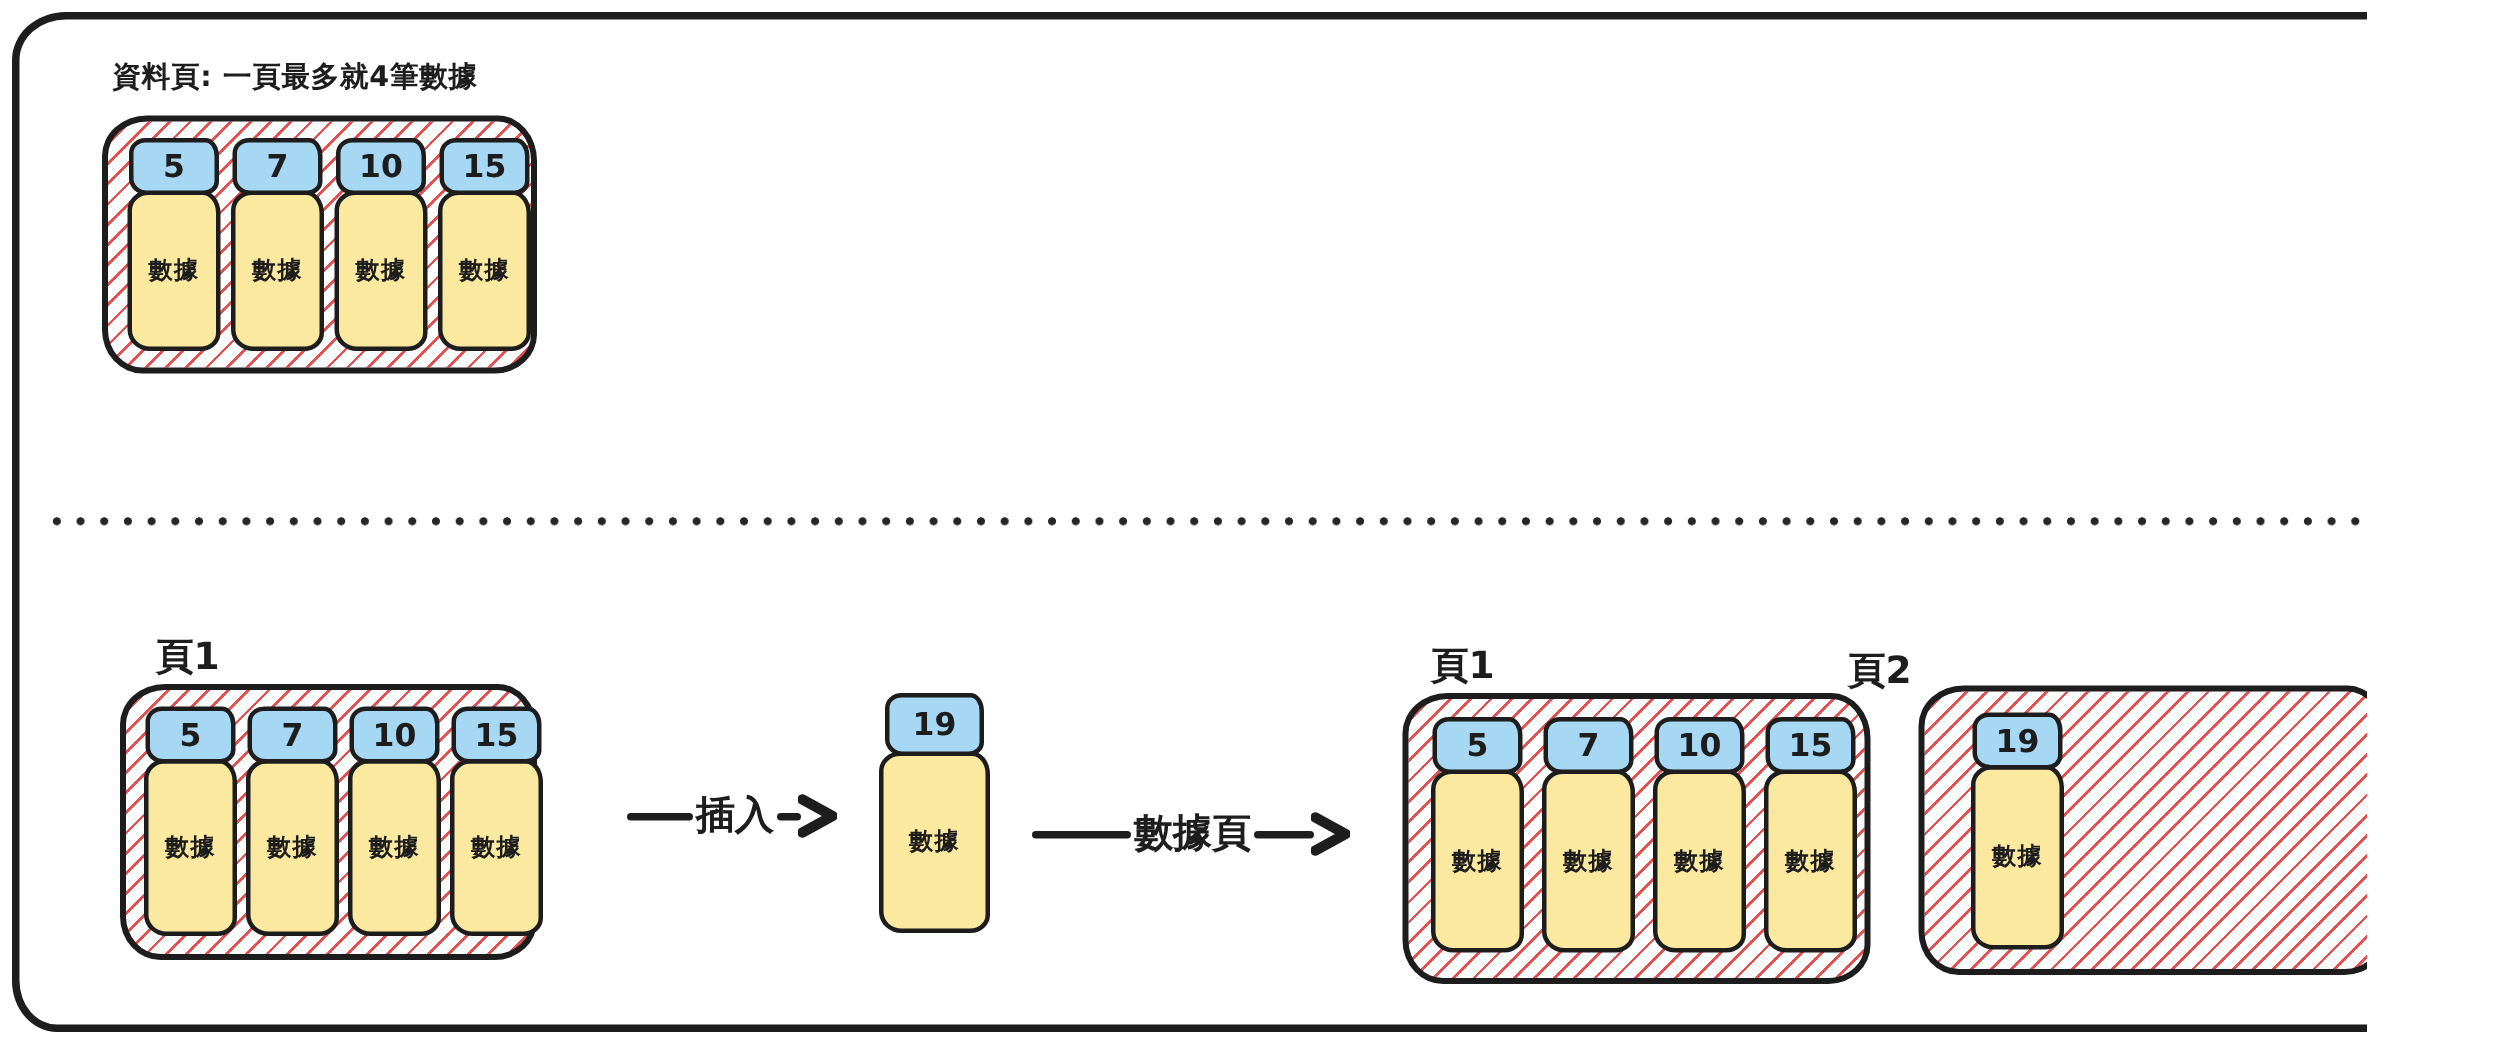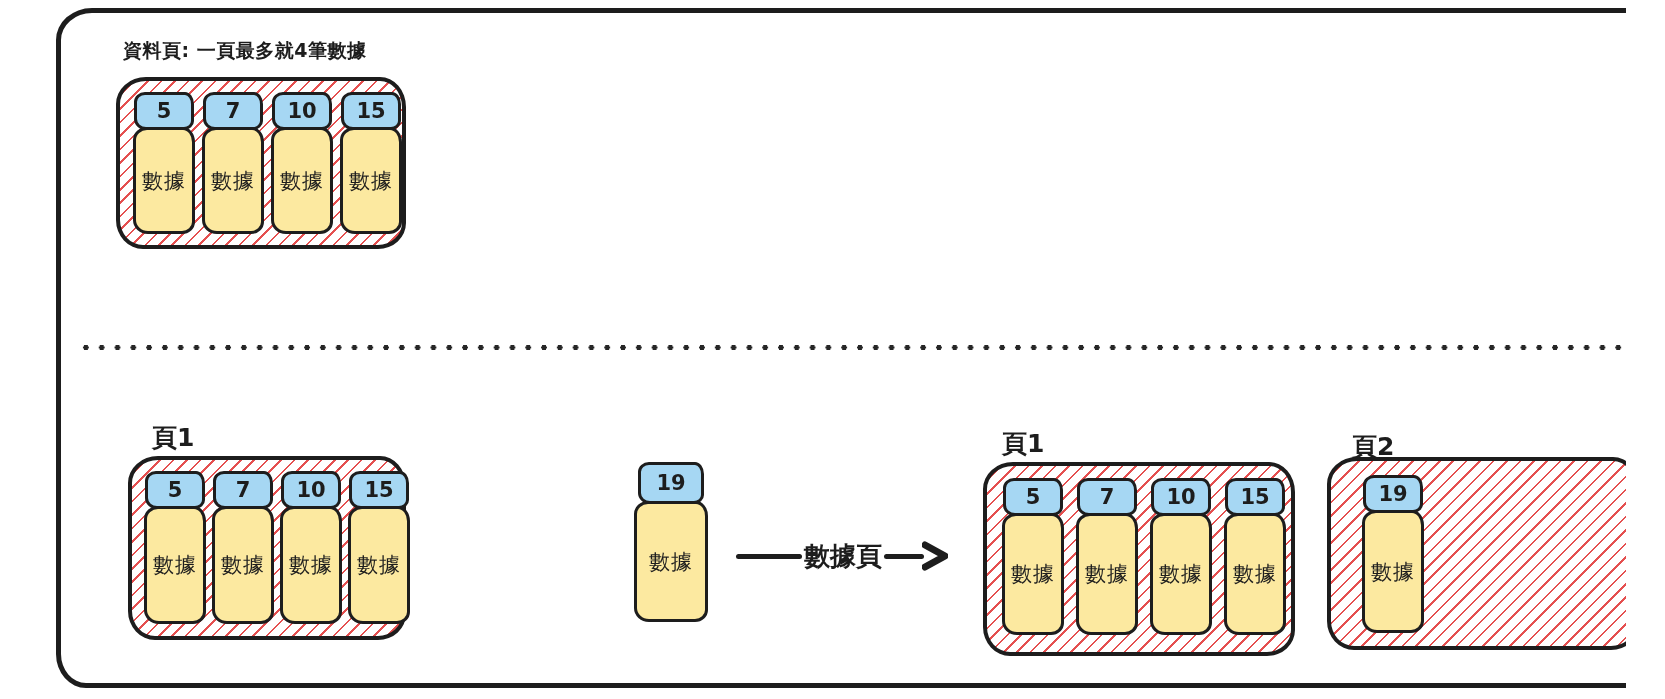--- a/index.html
+++ b/index.html
@@ -8,21 +8,20 @@
     background: #ffffff;
     font-family: "DejaVu Sans", sans-serif;
     color: #1d1d1d;
   }
   .canvas {
     position: relative;
     width: 1578px;
     height: 699px;
     background: #ffffff;
     overflow: hidden;
-    margin-left: 48px;
   }
   .frame {
     position: absolute;
     left: 8px; top: 8px;
     width: 1645px; height: 680px;
     box-sizing: border-box;
     border: 5px solid #1d1d1d;
     border-radius: 36px 32px 34px 30px / 32px 36px 30px 34px;
   }
   .title {
@@ -82,22 +81,22 @@
   .val {
     box-sizing: border-box;
     flex: 1;
     margin-top: -3px;
     border: 3px solid #1d1d1d;
     border-radius: 14px 12px 13px 15px / 13px 15px 12px 14px;
     background: #fce9a0;
     display: flex;
     align-items: center;
     justify-content: center;
-    font-size: 21px;
-    font-weight: 400;
+    font-size: 16px;
+    font-weight: 700;
     letter-spacing: 1px;
     position: relative;
     z-index: 1;
     white-space: nowrap;
   }
   .dotted-divider {
     position: absolute;
     left: 30px; top: 344px;
     width: 1566px; height: 7px;
     background-image: radial-gradient(circle, #262626 2.5px, transparent 2.8px);
@@ -178,20 +177,28 @@
     <div class="cell">
       <div class="key">10</div>
       <div class="val">數據</div>
     </div>
     <div class="cell">
       <div class="key">15</div>
       <div class="val">數據</div>
     </div>
   </div>
 
+  <div class="arrow" style="left:418px; top:524px;">
+    <div class="seg" style="width:44px;"></div>
+    <span class="arrow-label">插入</span>
+    <div class="seg" style="width:16px;"></div>
+    <svg width="26" height="30" viewBox="0 0 26 30">
+      <path d="M3 4 L23 15 L3 26" fill="none" stroke="#1d1d1d" stroke-width="7" stroke-linecap="round" stroke-linejoin="round"></path>
+    </svg>
+  </div>
 
   <div class="single-record" style="left:586px; top:462px; width:74px; height:160px;">
     <div class="key">19</div>
     <div class="val" style="height:121px;">數據</div>
   </div>
 
   <div class="arrow" style="left:688px; top:536px;justify-content:flex-end;">
     <div class="seg" style="width:66px;"></div>
     <span class="arrow-label">數據頁</span>
     <div class="seg" style="width:40px;"></div>
@@ -214,21 +221,21 @@
     <div class="cell">
       <div class="key">10</div>
       <div class="val">數據</div>
     </div>
     <div class="cell">
       <div class="key">15</div>
       <div class="val">數據</div>
     </div>
   </div>
 
-  <div class="page-label" style="left:1304px; top:430px;">頁2</div>
+  <div class="page-label" style="left:1232px; top:430px;">頁2</div>
 
   <div class="page hatch r28" style="left:1279px; top:457px; width:312px; height:193px; padding:14px 0 15px 31px; gap:0;">
     <div class="cell" style="width:62px; height:158px;">
       <div class="key">19</div>
       <div class="val">數據</div>
     </div>
   </div>
 
 </div>
 

